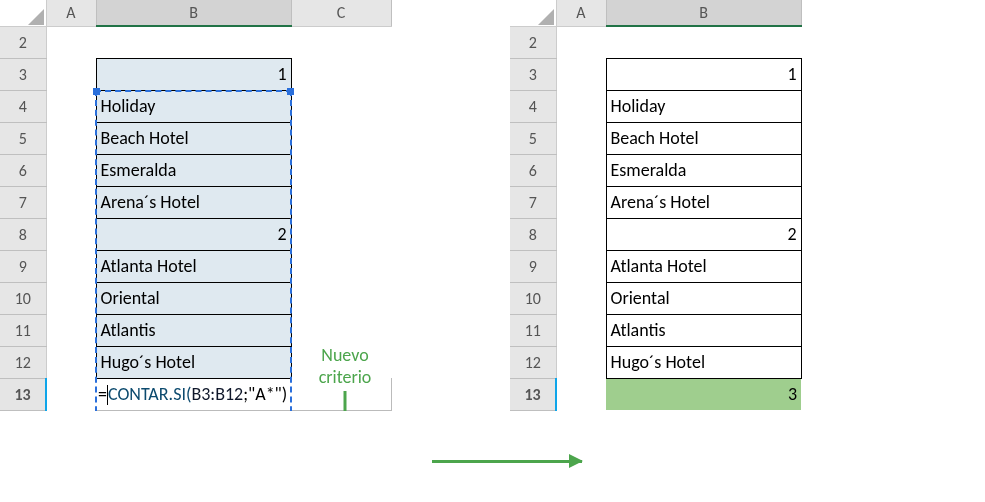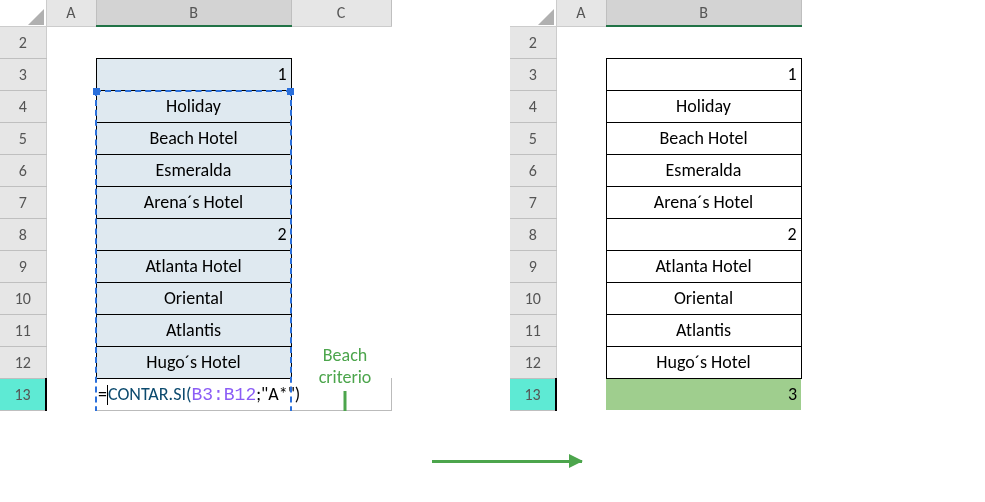--- a/index.html
+++ b/index.html
@@ -45,30 +45,30 @@
       width: 46px;
       background: #e6e6e6;
       border-right: 1px solid #ccc;
       border-bottom: 1px solid #bfbfbf;
       text-align: center;
       font-weight: normal;
       color: #555;
       font-size: 16px;
     }
     .rowh.active {
-      background: #5eead4;
-      border-right: 2px solid #000000;
+      background: #e5e5e5;
+      border-right: 2px solid #0ea5e9;
+      font-weight: bold;
     }
     .cell {
       height: 32px;
       background: #fff;
       padding: 0 4px;
       vertical-align: middle;
       position: relative;
-      text-align: center;
     }
     .col-A { width: 50px; }
     .col-B { width: 195px; }
     .col-C { width: 100px; }
     .bordered { border: 1px solid #000; }
     .num { text-align: right; }
     .sel-tint { background: #dfe9f0; }
     .result-highlight { background: #9fce8e; }
     .formula-cell {
       height: 32px;
@@ -84,21 +84,21 @@
     }
     .cursor-caret {
       display: inline-block;
       width: 1px;
       height: 20px;
       background: #000;
       vertical-align: middle;
       margin-right: 0;
     }
     .fn-name { color: #0c4a6e; }
-    .fn-range { color: #8b5cf6; font-family: Liberation Mono, monospace; }
+    .fn-range { color: #0f172a; }
     .fn-arg { color: #000; }
 
     .active-cell-border {
       position: absolute;
       border: 2px solid #0a6838;
       pointer-events: none;
       top: 442px;
       left: 95px;
       width: 197px;
       height: 33px;
@@ -262,21 +262,21 @@
     </table>
 <div class="marching-ants">
   <div class="corner tl"></div>
       <div class="corner tr"></div>
       <div class="corner bl"></div>
       <div class="corner br"></div>
 </div>
 <div class="active-cell-border"></div>
 
 <div class="annotation" style="top:345px; left:300px; width:90px;">
-  <div>Beach</div>
+  <div>Nuevo</div>
   <div>criterio</div>
   <svg class="arrow-down" width="20" height="44" style="top:46px;">
     <line x1="10" y1="0" x2="10" y2="32" stroke="#4ca54c" stroke-width="3"></line>
     <polygon points="3,30 17,30 10,42" fill="#4ca54c"></polygon>
   </svg>
 </div>
 </div>
 
 <div class="horiz-arrow"></div>
 

